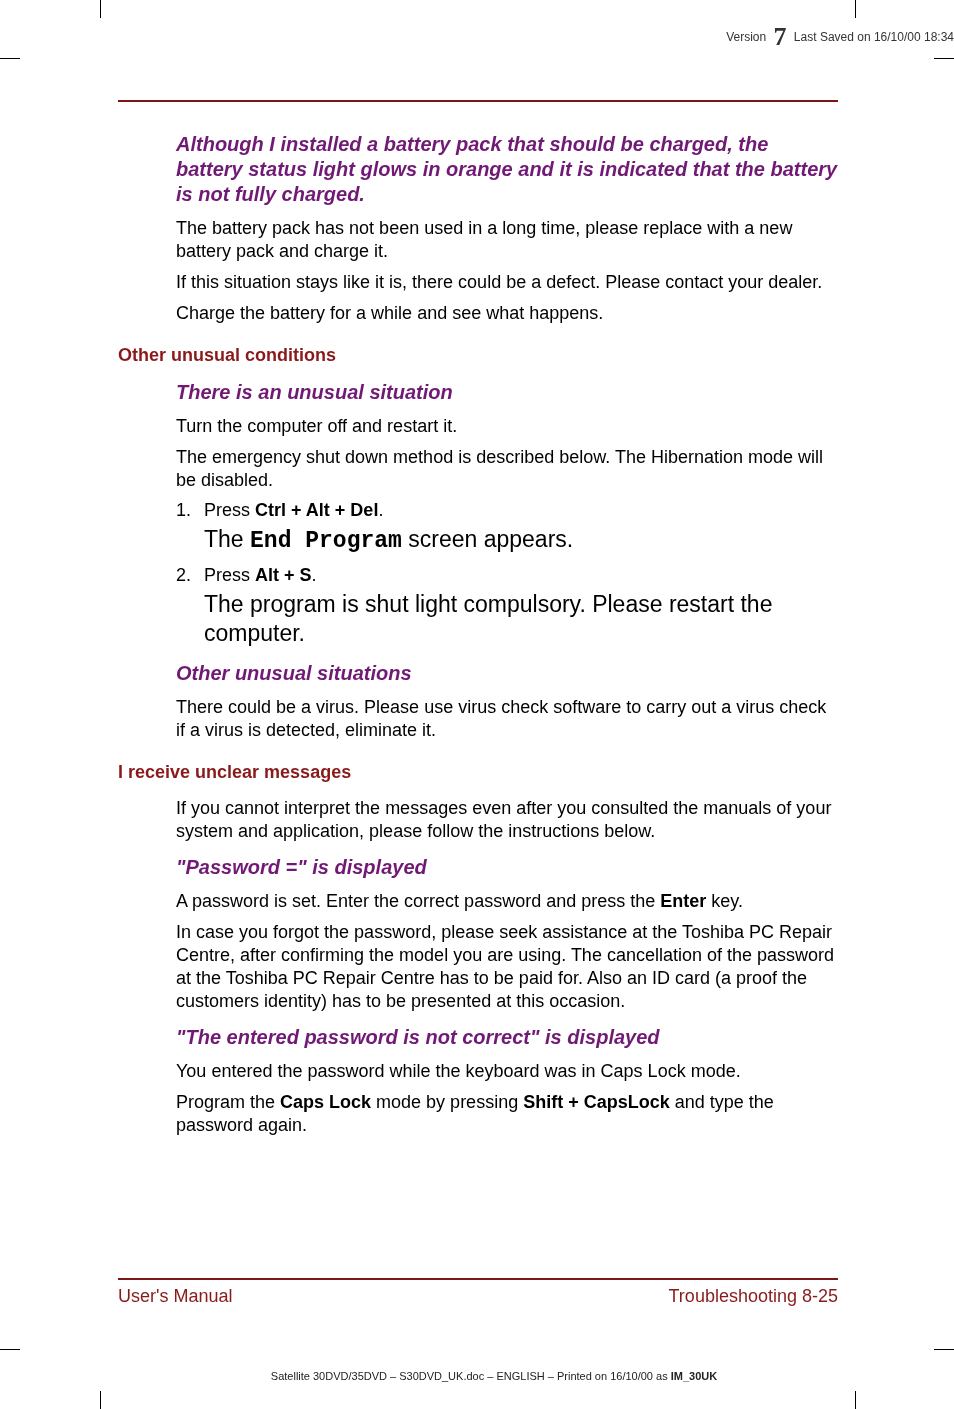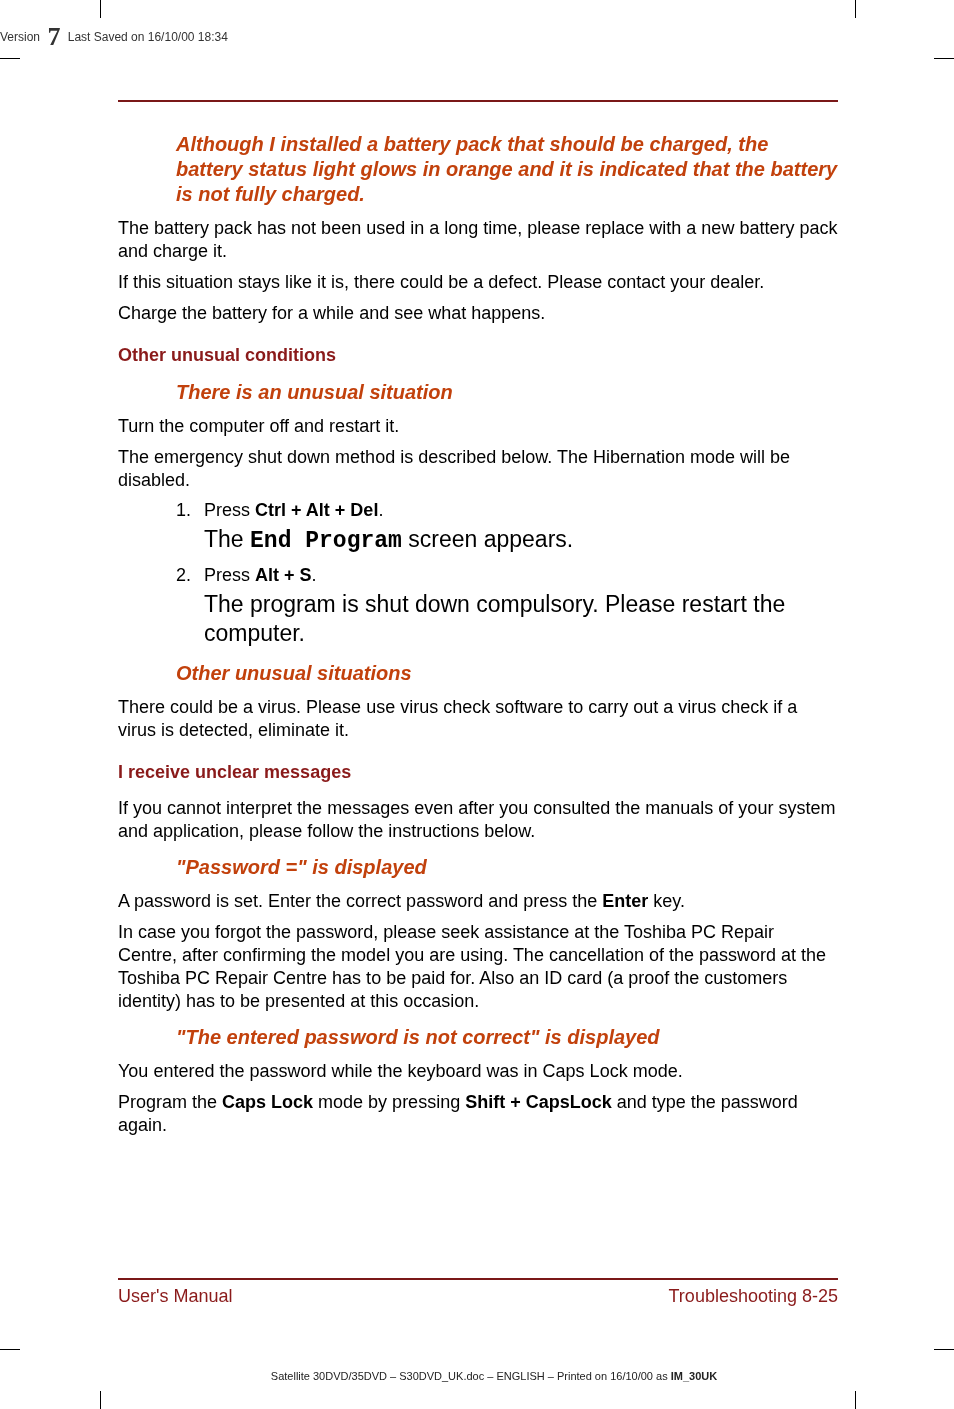--- a/index.html
+++ b/index.html
@@ -18,58 +18,59 @@
   .crop-v-tl { position: absolute; left: 100px; top: 0; width: 1px; height: 18px; background: #000; }
   .crop-v-tr { position: absolute; right: 98px; top: 0; width: 1px; height: 18px; background: #000; }
   .crop-v-bl { position: absolute; left: 100px; bottom: 0; width: 1px; height: 18px; background: #000; }
   .crop-v-br { position: absolute; right: 98px; bottom: 0; width: 1px; height: 18px; background: #000; }
 
   .header-meta {
     position: absolute;
     top: 22px;
     left: 0;
     width: 100%;
-    text-align: left;
+    text-align: right;
     font-size: 12px;
     color: #333;
   }
   .header-meta .vnum {
     font-family: "Times New Roman", serif;
     font-size: 26px;
     font-weight: bold;
     vertical-align: middle;
     padding: 0 4px;
   }
   .header-meta .vlabel, .header-meta .vsaved { vertical-align: middle; }
 
   .page {
     position: absolute;
     left: 118px;
     top: 100px;
     width: 720px;
   }
   .top-rule { border-top: 2px solid #7a1818; margin-bottom: 30px; }
   .h-sub {
-    color: #c2410c;
+    color: #701a75;
     font-style: italic;
     font-weight: bold;
     font-size: 20px;
     margin-left: 58px;
     margin-bottom: 10px;
     line-height: 1.25;
   }
   .h-section {
     color: #8a1a1a;
     font-weight: bold;
     font-size: 18px;
     margin-top: 20px;
     margin-bottom: 14px;
   }
   .body-p {
     font-size: 18px;
+    margin-left: 58px;
     margin-bottom: 8px;
     line-height: 1.28;
   }
   .ol-item {
     font-size: 18px;
     margin-left: 58px;
     margin-bottom: 4px;
   }
   .ol-num { display: inline-block; width: 28px; }
   .ol-sub {
@@ -134,21 +135,21 @@
   <div class="ol-item">
     <span class="ol-num">1.</span><span>Press </span><span class="bold">Ctrl + Alt + Del</span><span>.</span>
   </div>
   <p class="ol-sub">
     <span>The </span><span class="mono">End Program</span><span> screen appears.</span>
   </p>
 
   <div class="ol-item">
     <span class="ol-num">2.</span><span>Press </span><span class="bold">Alt + S</span><span>.</span>
   </div>
-  <p class="ol-sub">The program is shut down compulsory. Please restart the computer.</p>
+  <p class="ol-sub">The program is shut light compulsory. Please restart the computer.</p>
 
   <div class="h-sub" style="margin-top:12px">Other unusual situations</div>
   <p class="body-p">There could be a virus. Please use virus check software to carry out a virus check if a virus is detected, eliminate it.</p>
 
   <div class="h-section">I receive unclear messages</div>
   <p class="body-p">If you cannot interpret the messages even after you consulted the manuals of your system and application, please follow the instructions below.</p>
 
   <div class="h-sub" style="margin-top:12px">"Password =" is displayed</div>
   <p class="body-p">
     <span>A password is set. Enter the correct password and press the </span><span class="bold">Enter</span><span> key.</span>

